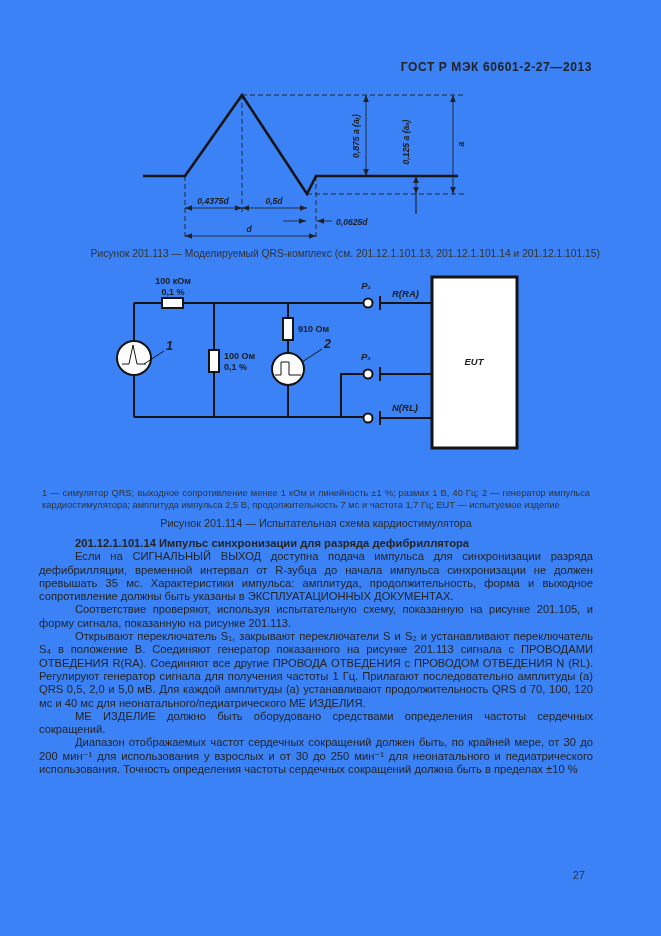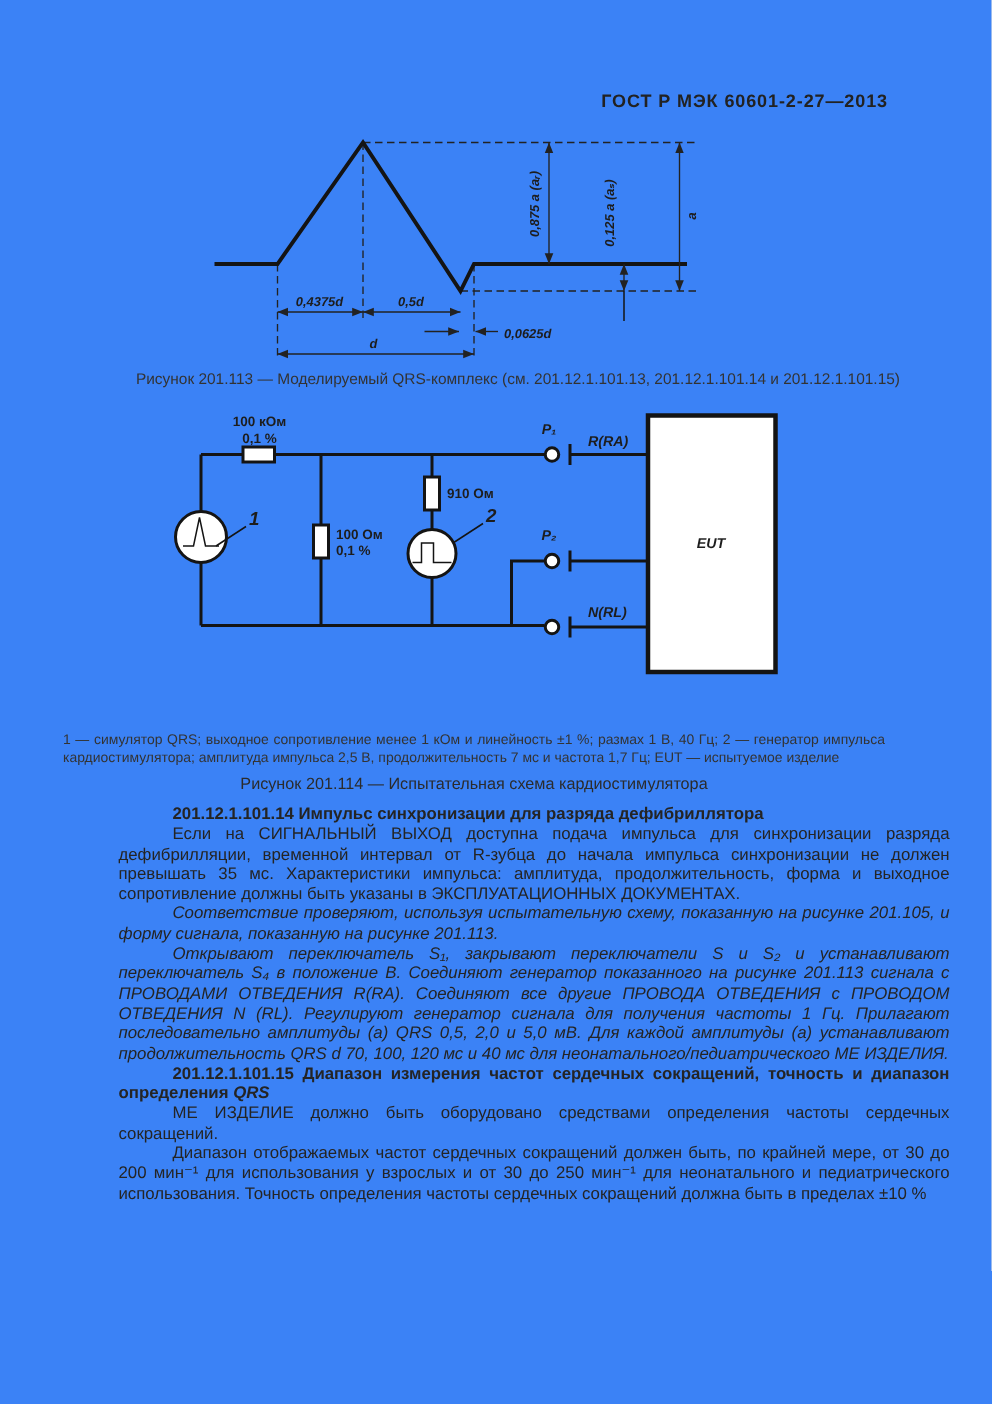--- a/index.html
+++ b/index.html
@@ -7,24 +7,24 @@
     position:relative;width:661px;height:936px;background:#3b82f6;
     font-family:"Liberation Sans","DejaVu Sans",sans-serif;color:#1f1f1f;
     overflow:hidden;margin:0 auto;
   }
   .abs{position:absolute;}
   #header{top:60px;left:40px;width:552px;text-align:right;font-size:12px;font-weight:bold;letter-spacing:0.6px;color:#222;}
   #caption-113{top:248px;left:40px;width:560px;text-align:right;font-size:10.3px;color:#333;}
   #caption-114{top:485px;left:40px;width:552px;text-align:center;font-size:10.8px;color:#2b2b2b;margin-top:32px;}
   #note{top:455px;left:39px;width:553px;font-size:10px;line-height:11.8px;text-align:justify;text-indent:18px;color:#333;}
   #footnote{top:488px;left:42px;width:548px;font-size:9.3px;line-height:11.6px;text-align:justify;color:#333;}
-  #body-text{top:537px;left:39px;width:554px;font-size:11.2px;line-height:13.3px;text-align:justify;color:#242424;margin-left:40px;}
+  #body-text{top:537px;left:39px;width:554px;font-size:11.2px;line-height:13.3px;text-align:justify;color:#242424;}
   #body-text p{margin:0;text-indent:36px;}
   #body-text p.head{font-weight:bold;}
-  #body-text p.it{font-style:italic;}
+  #body-text p.it{}
   .qrs-it{font-style:italic;font-weight:bold;}
   #page-number{top:869px;left:40px;width:545px;text-align:right;font-size:11px;color:#333;}
   svg{overflow:visible;}
   svg text{fill:#1d1d1d;}
   .wave{stroke:#141414;stroke-width:2.6;fill:none;}
   .dim{stroke:#222;stroke-width:0.9;fill:none;}
   .dash{stroke:#222;stroke-width:0.9;fill:none;stroke-dasharray:5 3;}
   .dimlbl{font-size:8.6px;font-style:italic;font-weight:600;}
   .wire{stroke:#141414;stroke-width:2;fill:none;}
   .comp{stroke:#141414;stroke-width:2;fill:#ffffff;}
@@ -121,18 +121,18 @@
   </svg>
 
   <div id="footnote" class="abs">1 — симулятор QRS; выходное сопротивление менее 1 кОм и линейность ±1 %; размах 1 В, 40 Гц; 2 — генератор импульса кардиостимулятора; амплитуда импульса 2,5 В, продолжительность 7 мс и частота 1,7 Гц; EUT — испытуемое изделие</div>
   <div id="caption-114" class="abs">Рисунок 201.114 — Испытательная схема кардиостимулятора</div>
 
   <div id="body-text" class="abs">
     <p class="head">201.12.1.101.14  Импульс синхронизации для разряда дефибриллятора</p>
     <p>Если на СИГНАЛЬНЫЙ ВЫХОД доступна подача импульса для синхронизации разряда дефибрилляции, временной интервал от R-зубца до начала импульса синхронизации не должен превышать 35 мс. Характеристики импульса: амплитуда, продолжительность, форма и выходное сопротивление должны быть указаны в ЭКСПЛУАТАЦИОННЫХ ДОКУМЕНТАХ.</p>
     <p class="it">Соответствие проверяют, используя испытательную схему, показанную на рисунке 201.105, и форму сигнала, показанную на рисунке 201.113.</p>
     <p class="it">Открывают переключатель S₁, закрывают переключатели S и S₂ и устанавливают переключатель S₄ в положение В. Соединяют генератор показанного на рисунке 201.113 сигнала с ПРОВОДАМИ ОТВЕДЕНИЯ R(RA). Соединяют все другие ПРОВОДА ОТВЕДЕНИЯ с ПРОВОДОМ ОТВЕДЕНИЯ N (RL). Регулируют генератор сигнала для получения частоты 1 Гц. Прилагают последовательно амплитуды (а) QRS 0,5, 2,0 и 5,0 мВ. Для каждой амплитуды (а) устанавливают продолжительность QRS d 70, 100, 120 мс и 40 мс для неонатального/педиатрического МЕ ИЗДЕЛИЯ.</p>
-    <p class="head"><span>201.12.1.101.15  Диапазон измерения частот сердечных сокращений, точность и диапазон определения </span><span class="qrs-it">QRS</span></p>
     <p>МЕ ИЗДЕЛИЕ должно быть оборудовано средствами определения частоты сердечных сокращений.</p>
     <p>Диапазон отображаемых частот сердечных сокращений должен быть, по крайней мере, от 30 до 200 мин⁻¹ для использования у взрослых и от 30 до 250 мин⁻¹ для неонатального и педиатрического использования. Точность определения частоты сердечных сокращений должна быть в пределах ±10 %</p>
   </div>
 
+  <div id="page-number" class="abs">27</div>
 </div>
 
 </body></html>

